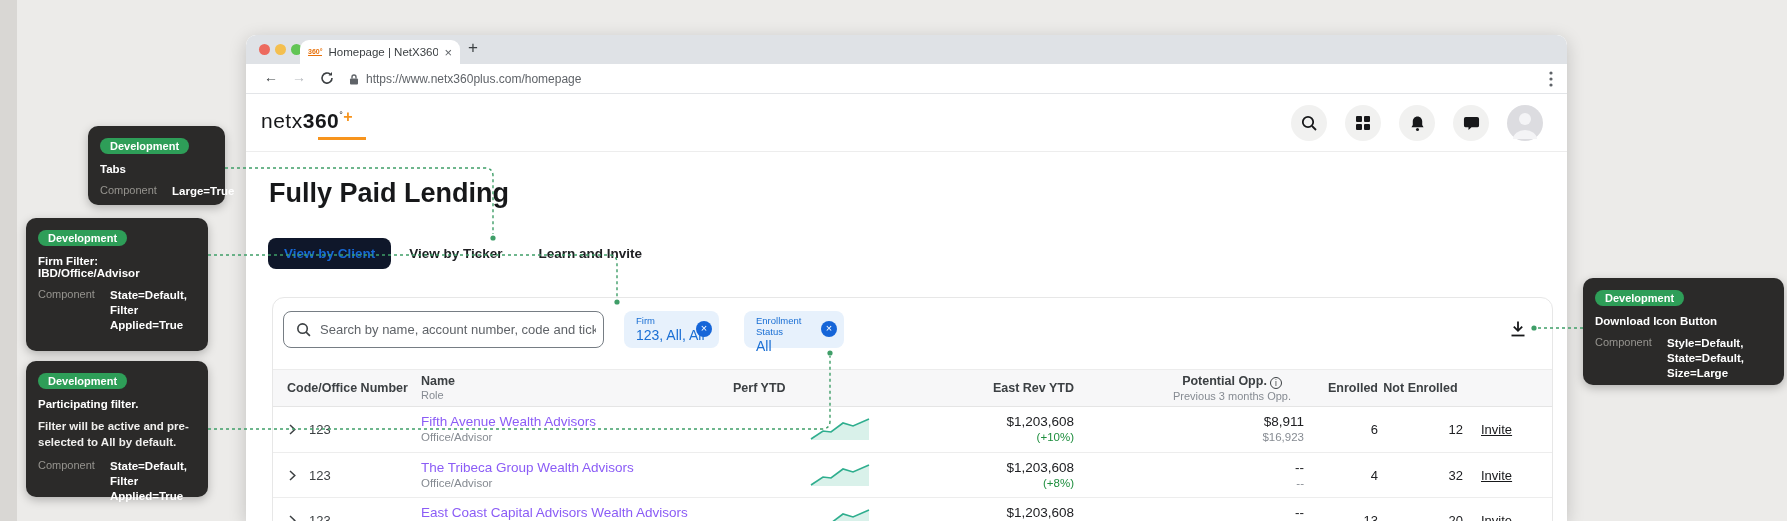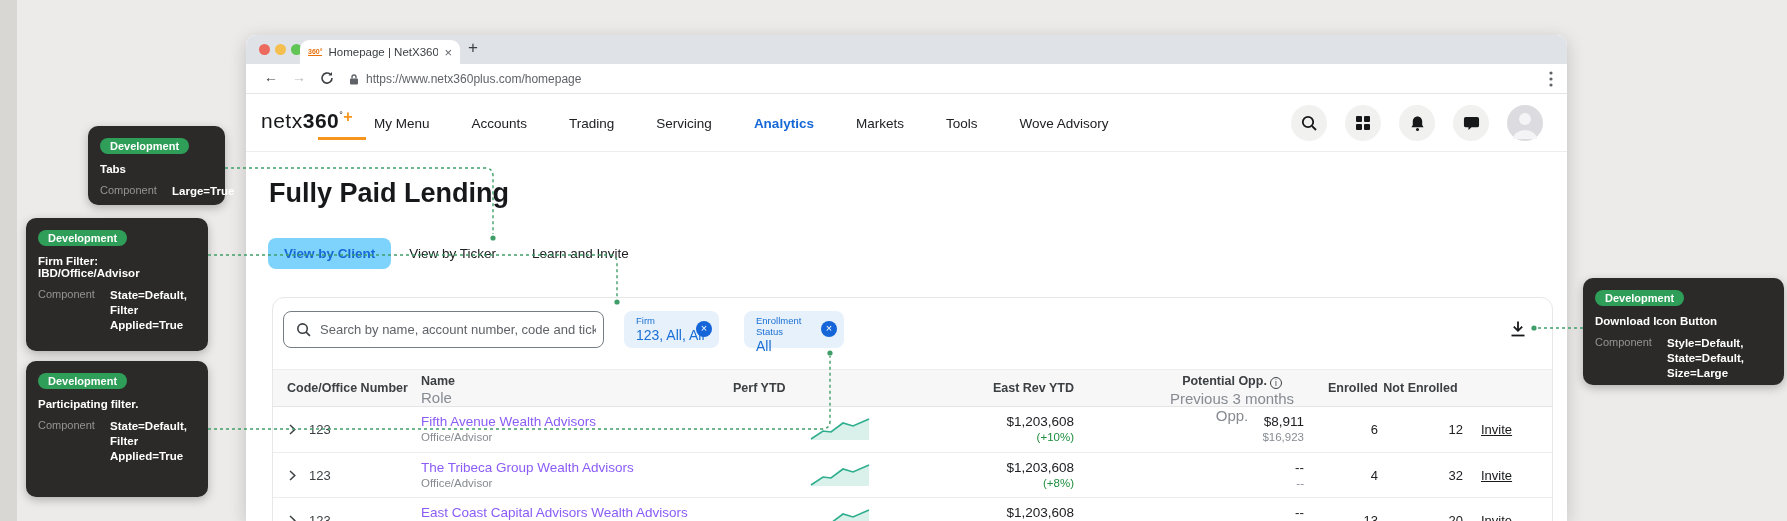--- a/index.html
+++ b/index.html
@@ -37,41 +37,41 @@
   .logo-underline{position:absolute;left:72px;top:43px;width:48px;height:3px;background:#f7941d;}
   .navitems{position:absolute;left:128px;top:0;height:58px;display:flex;align-items:center;gap:42px;}
   .navitem{font-size:13.5px;color:#202124;white-space:nowrap;}
   .navitem.active{color:#1668d6;font-weight:700;}
   .navicons{position:absolute;right:24px;top:11px;display:flex;gap:18px;}
   .iconbtn{width:36px;height:36px;border-radius:50%;background:#f1f1f0;display:flex;align-items:center;justify-content:center;}
   .iconbtn.avatar{background:#dcdce0;}
 
   .page-title{position:absolute;left:23px;top:84px;margin:0;font-size:27px;font-weight:700;color:#17181a;}
   .ptabs{position:absolute;left:22px;top:144px;display:flex;align-items:center;}
-  .ptab{font-size:13.5px;color:#202124;padding:8px 18px;}
-  .ptab.active{background:#7dd3fc;color:#1668d6;font-weight:700;border-radius:8px;padding:8px 16px;}
+  .ptab{font-size:13.5px;color:#202124;padding:8px 18px;font-weight:bold;}
+  .ptab.active{background:#0f172a;color:#1668d6;font-weight:700;border-radius:8px;padding:8px 16px;}
 
   .card{position:absolute;left:26px;top:203px;width:1281px;height:350px;background:#fff;
         border:1px solid #e7e7e7;border-radius:12px;}
   .searchbox{position:absolute;left:10px;top:13px;width:321px;height:37px;border:1.5px solid #767d84;border-radius:8px;}
   .searchbox input{position:absolute;left:34px;top:0;width:280px;height:34px;border:none;outline:none;font-size:13px;color:#202124;background:transparent;}
   .searchbox input::placeholder{color:#5f6368;}
   .searchbox svg{position:absolute;left:11px;top:9px;}
   .chip{position:absolute;top:13px;height:37px;background:#e7f1fc;border-radius:8px;padding:4px 28px 4px 12px;}
   .chip.firm{left:351px;width:95px;} .chip.enroll{left:471px;width:100px;}
   .chip-label{font-size:9.5px;color:#1a6fd4;}
   .chip-value{font-size:14px;color:#1a6fd4;margin-top:1px;white-space:nowrap;}
   .chip-x{position:absolute;right:7px;top:10px;width:16px;height:16px;border-radius:50%;background:#1565d8;color:#fff;
           font-size:11px;line-height:15px;text-align:center;}
   .dl-btn{position:absolute;left:1235px;top:21px;width:22px;height:22px;}
 
   .thead{position:absolute;left:0;top:71px;width:100%;height:38px;background:#f7f7f8;
          border-top:1px solid #ececec;border-bottom:1px solid #e5e5e5;font-size:12.5px;color:#3c4043;}
   .hcell{position:absolute;font-weight:700;}
-  .sub{font-weight:400;font-size:15px;color:#868b92;margin-top:1px;}
+  .sub{font-weight:400;font-size:11px;color:#868b92;margin-top:1px;}
   .h-code{left:14px;top:11px;} .h-name{left:148px;top:4px;}
   .h-perf{left:460px;top:11px;width:133px;text-align:left;}
   .h-rev{left:640px;top:11px;width:161px;text-align:right;}
   .h-pot{left:879px;top:4px;width:160px;text-align:center;}
   .h-enr{left:1000px;top:11px;width:105px;text-align:right;}
   .h-nenr{left:1105px;top:11px;width:85px;text-align:center;}
   .info-i{display:inline-block;width:12px;height:12px;border:1px solid #3c4043;border-radius:50%;
           font-size:8.5px;line-height:11px;text-align:center;font-weight:400;vertical-align:-1px;margin-left:3px;}
 
   .tbody{position:absolute;left:0;top:109px;width:100%;}
@@ -146,30 +146,20 @@
             <circle cx="2" cy="8" r="1.6" fill="#5f6368"></circle>
             <circle cx="2" cy="14" r="1.6" fill="#5f6368"></circle>
           </svg>
       </span>
     </div>
 
     <div class="content">
       <div class="appnav">
         <div class="logo"><span>netx</span><b>360</b><span class="deg">°</span><span class="plus">+</span></div>
         <div class="logo-underline"></div>
-        <div class="navitems">
-          <span class="navitem">My Menu</span>
-          <span class="navitem">Accounts</span>
-          <span class="navitem">Trading</span>
-          <span class="navitem">Servicing</span>
-          <span class="navitem active">Analytics</span>
-          <span class="navitem">Markets</span>
-          <span class="navitem">Tools</span>
-          <span class="navitem">Wove Advisory</span>
-        </div>
         <div class="navicons">
           <span class="iconbtn">
             <svg width="18" height="18" viewBox="0 0 18 18">
                 <circle cx="8" cy="8" r="5.2" fill="none" stroke="#17181a" stroke-width="1.8"></circle>
                 <line x1="12" y1="12" x2="16" y2="16" stroke="#17181a" stroke-width="1.8"></line>
               </svg>
           </span>
           <span class="iconbtn">
             <svg width="16" height="16" viewBox="0 0 16 16">
                 <rect x="1" y="1" width="6" height="6" rx="1" fill="#17181a"></rect>
@@ -360,20 +350,21 @@
     <div class="co-title">Firm Filter: IBD/Office/Advisor</div>
     <div class="co-comp">
       <span class="co-complabel">Component</span>
       <span class="co-compval">State=Default, Filter Applied=True</span>
     </div>
   </div>
 
   <div class="callout" id="co-part">
     <span class="badge">Development</span>
     <div class="co-title">Participating filter.</div>
+    <div class="co-body">Filter will be active and pre-selected to All by default.</div>
     <div class="co-comp">
       <span class="co-complabel">Component</span>
       <span class="co-compval">State=Default, Filter Applied=True</span>
     </div>
   </div>
 
   <div class="callout" id="co-dl">
     <span class="badge">Development</span>
     <div class="co-title">Download Icon Button</div>
     <div class="co-comp">

